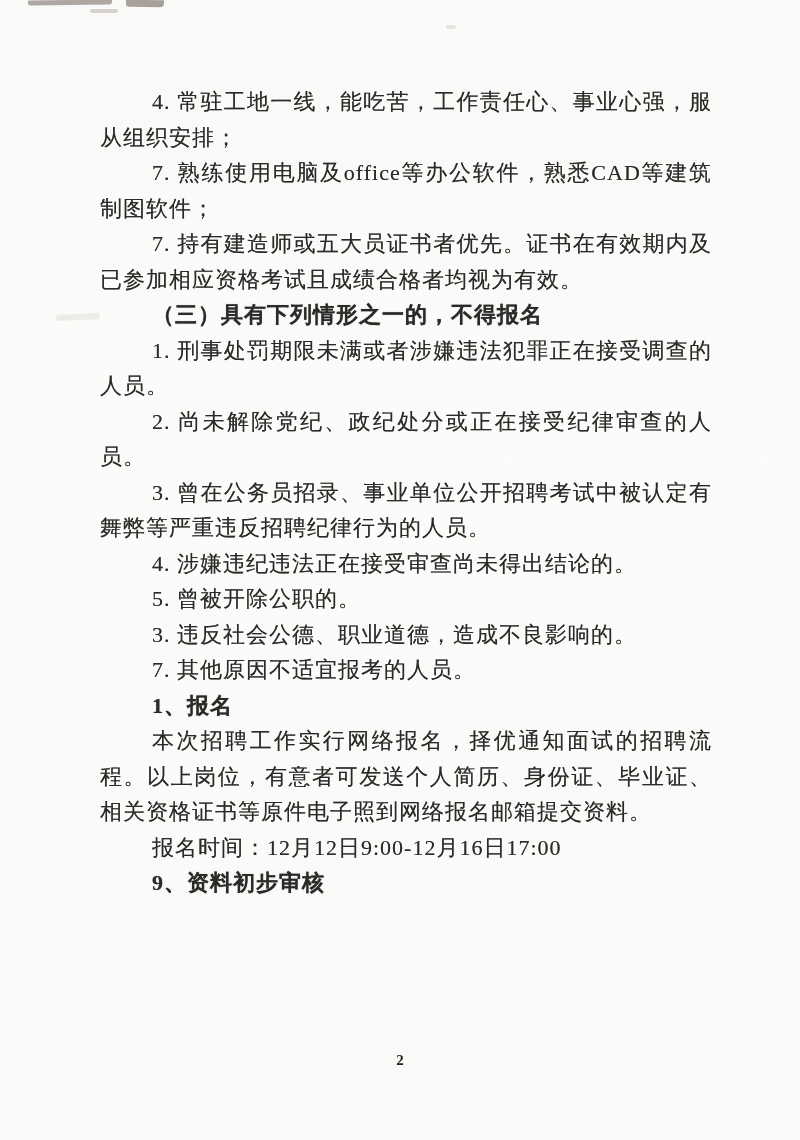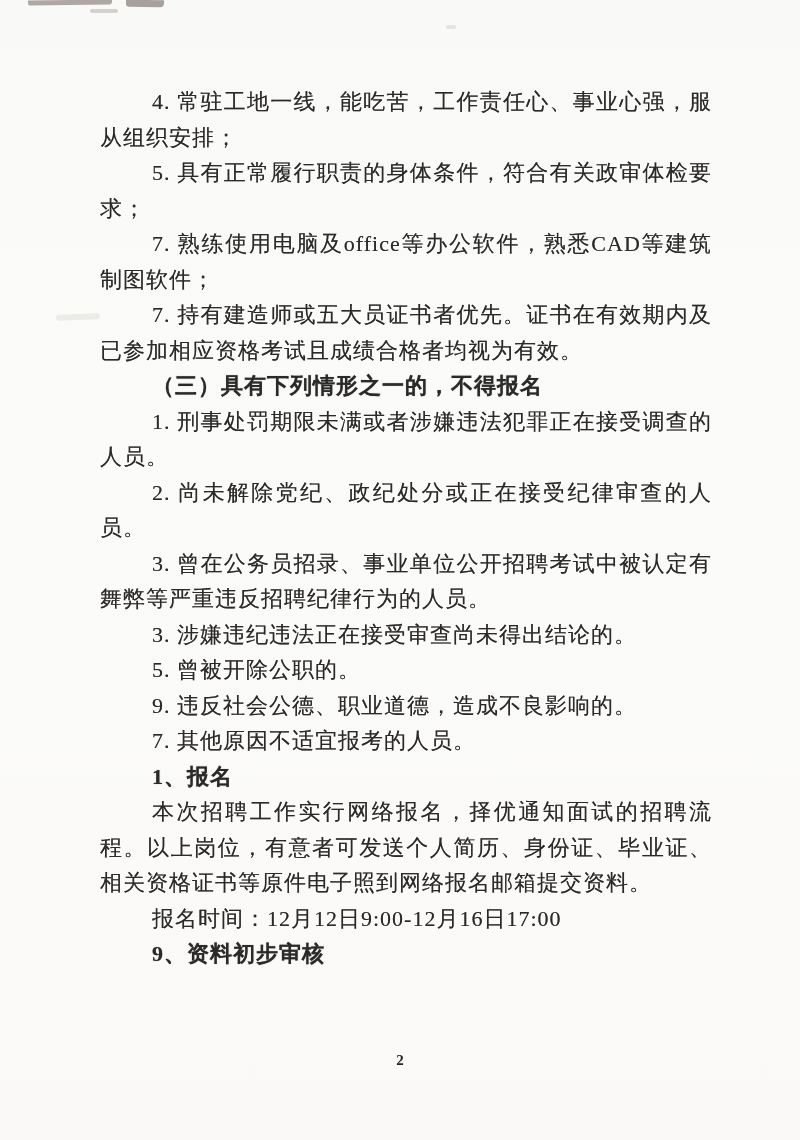--- a/index.html
+++ b/index.html
@@ -92,30 +92,29 @@
 <div class="page">
 
   <div class="artifact a1"></div>
   <div class="artifact a2"></div>
   <div class="artifact a3"></div>
   <div class="artifact a4"></div>
   <div class="artifact a5"></div>
 
   <main class="doc-body">
       <p class="para">4. 常驻工地一线，能吃苦，工作责任心、事业心强，服从组织安排；</p>
-      <p class="para">5. 具有正常履行职责的身体条件，符合有关政审体检要求；</p>
       <p class="para">7. 熟练使用电脑及office等办公软件，熟悉CAD等建筑制图软件；</p>
       <p class="para">7. 持有建造师或五大员证书者优先。证书在有效期内及已参加相应资格考试且成绩合格者均视为有效。</p>
       <p class="para bold">（三）具有下列情形之一的，不得报名</p>
       <p class="para">1. 刑事处罚期限未满或者涉嫌违法犯罪正在接受调查的人员。</p>
       <p class="para">2. 尚未解除党纪、政纪处分或正在接受纪律审查的人员。</p>
       <p class="para">3. 曾在公务员招录、事业单位公开招聘考试中被认定有舞弊等严重违反招聘纪律行为的人员。</p>
-      <p class="para">3. 涉嫌违纪违法正在接受审查尚未得出结论的。</p>
+      <p class="para">4. 涉嫌违纪违法正在接受审查尚未得出结论的。</p>
       <p class="para">5. 曾被开除公职的。</p>
-      <p class="para">9. 违反社会公德、职业道德，造成不良影响的。</p>
+      <p class="para">3. 违反社会公德、职业道德，造成不良影响的。</p>
       <p class="para">7. 其他原因不适宜报考的人员。</p>
       <p class="para bold">1、报名</p>
       <p class="para">本次招聘工作实行网络报名，择优通知面试的招聘流程。以上岗位，有意者可发送个人简历、身份证、毕业证、相关资格证书等原件电子照到网络报名邮箱提交资料。</p>
       <p class="para">报名时间：12月12日9:00-12月16日17:00</p>
       <p class="para bold">9、资料初步审核</p>
     </main>
 
   <div class="page-number">2</div>
 </div>
 

